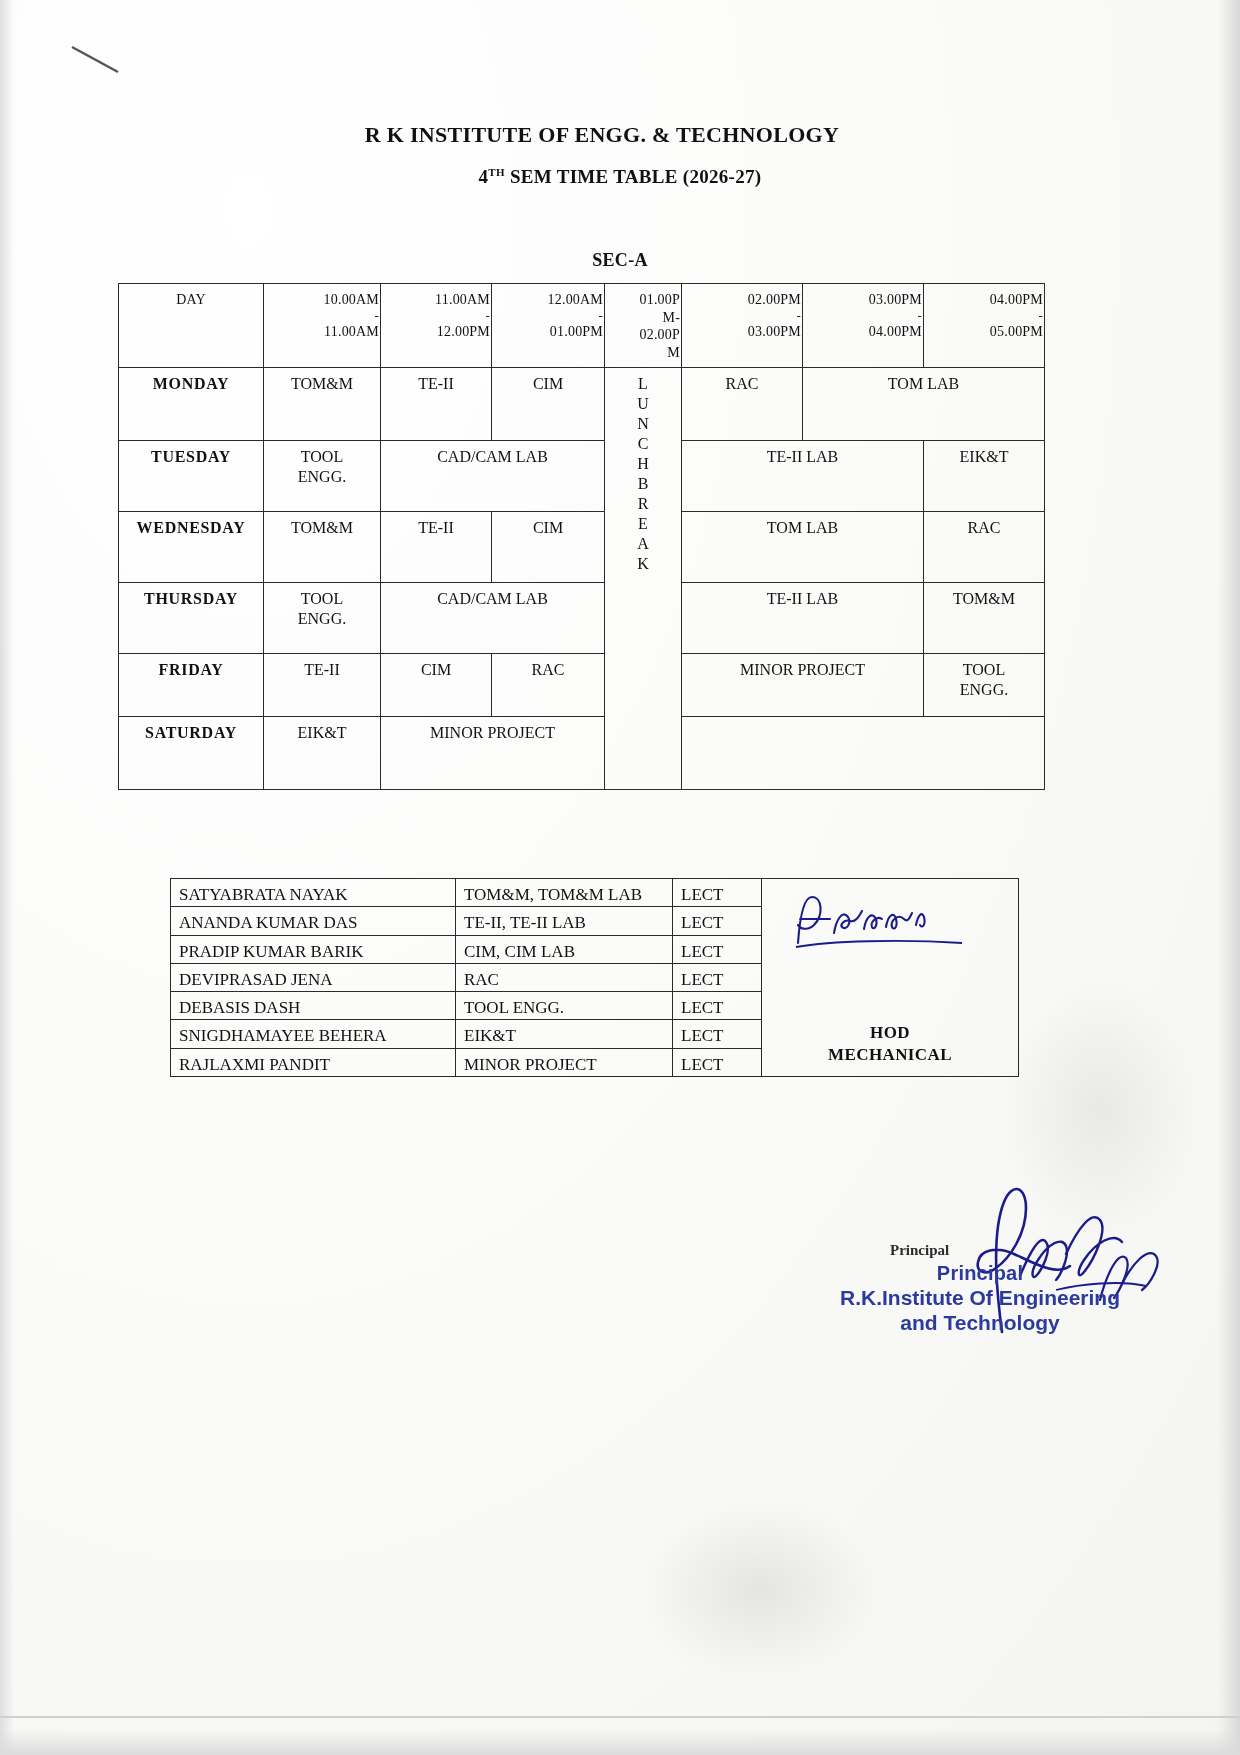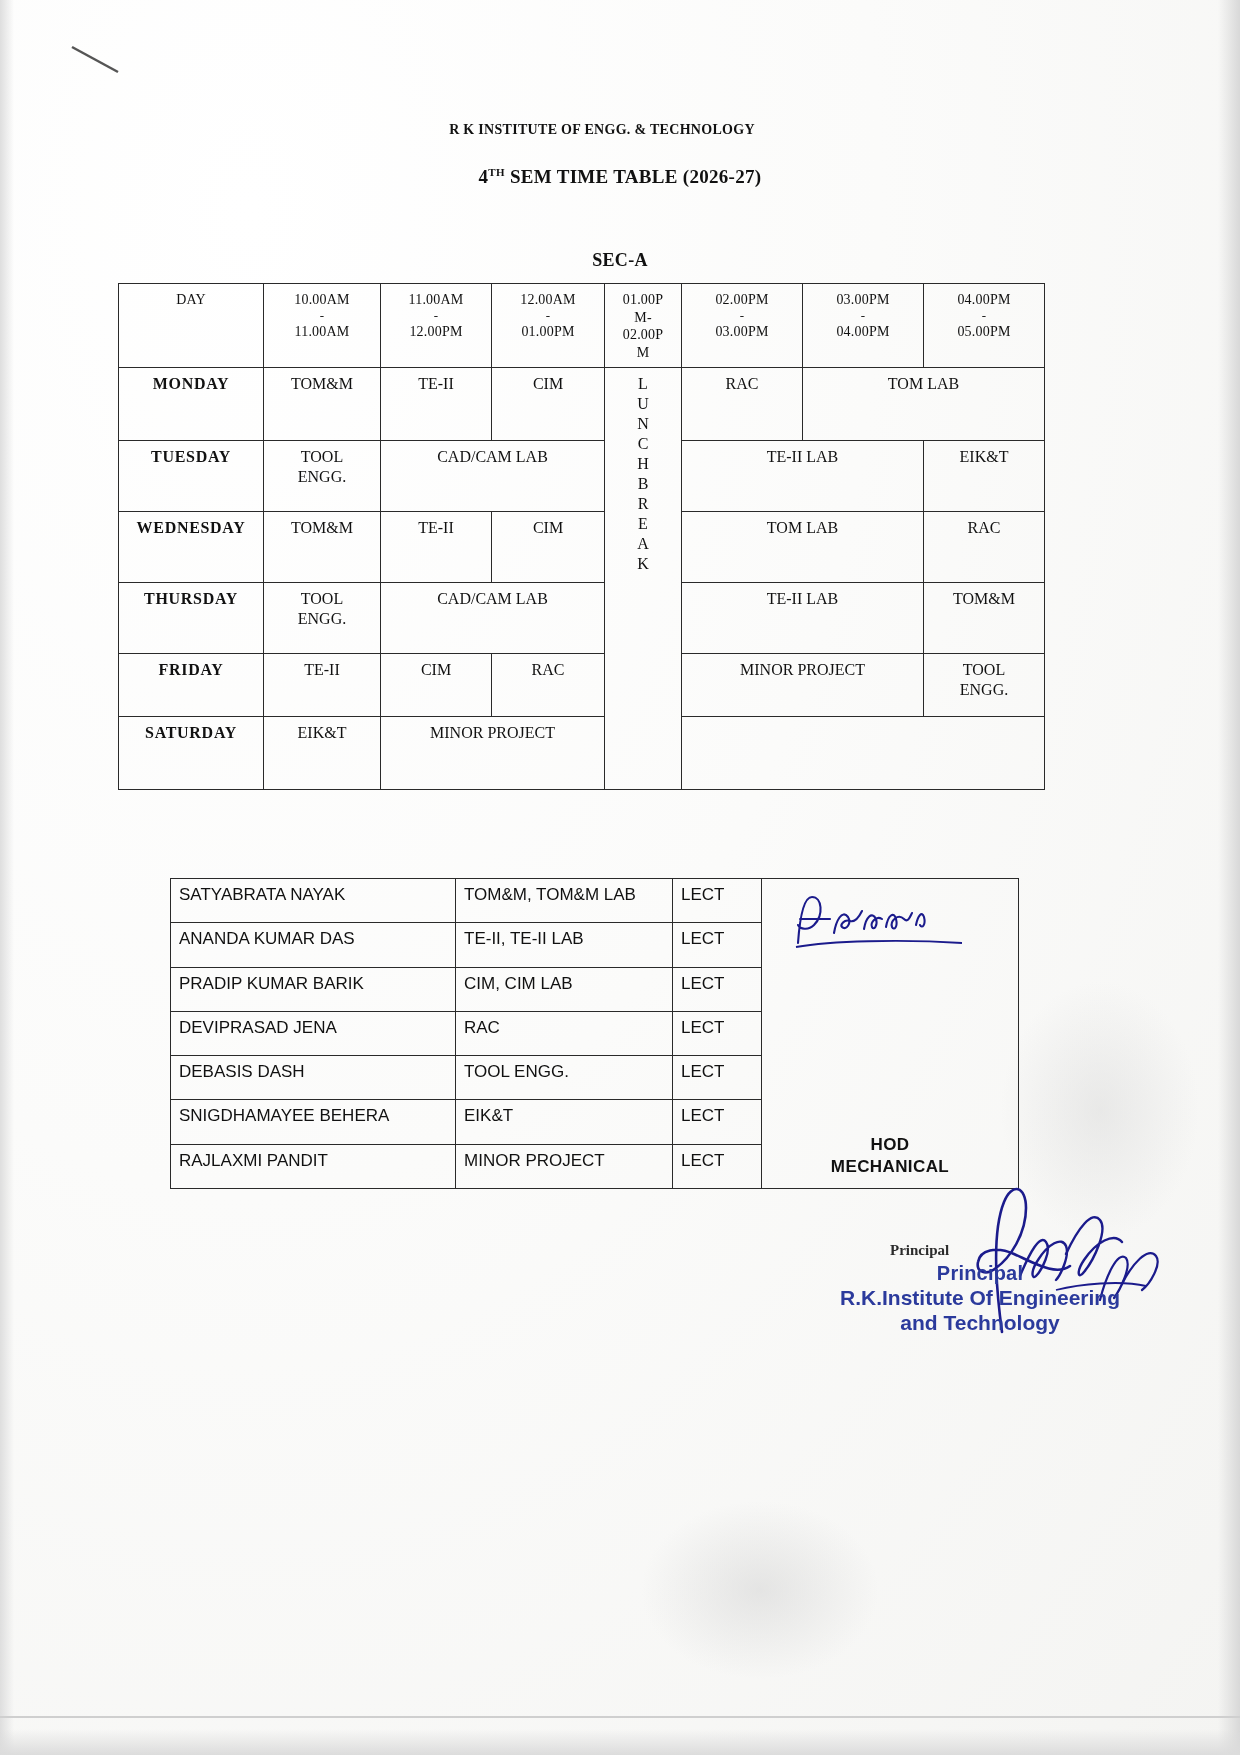--- a/index.html
+++ b/index.html
@@ -22,21 +22,21 @@
   .edge-right { position:absolute; right:0; top:0; width:22px; height:100%;
                 background:linear-gradient(to left,#d8d8d8,rgba(255,255,255,0)); }
   .edge-bottom{ position:absolute; left:0; bottom:0; width:100%; height:26px;
                 background:linear-gradient(to top,#dcdcdc,rgba(255,255,255,0)); }
   .scan-mark {
     position:absolute; left:70px; top:45px; width:52px; height:30px;
   }
 
   
   .hdr { text-align:center; font-weight:bold; letter-spacing:.3px; }
-  .hdr1 { position:absolute; top:122px; left:0; width:1204px; font-size:14px; }
+  .hdr1 { position:absolute; top:122px; left:0; width:1204px; font-size:22px; }
   .hdr2 { position:absolute; top:166px; left:0; width:1240px; font-size:19px; }
   .hdr3 { position:absolute; top:208px; left:0; width:1240px; font-size:18px; }
   .hdr4 { position:absolute; top:250px; left:0; width:1240px; font-size:18px; }
   .sup { font-size:11px; vertical-align:super; }
 
   
   .tt-wrap { position:absolute; left:118px; top:283px; width:902px; }
   table.tt { border-collapse:collapse; width:902px; table-layout:fixed; }
   table.tt td, table.tt th {
     border:1px solid #2a2a2a;
@@ -51,44 +51,44 @@
     font-weight:normal;
     font-size:14px;
     letter-spacing:.2px;
     padding:7px 1px 6px 1px;
   }
   th.day-head { font-size:18px; letter-spacing:1.5px; }
   td.day-cell {
     font-weight:bold; font-size:13.5px; letter-spacing:.7px;
     font-family:"Liberation Serif", serif;
   }
-  .timehead span { display:block; }
+  .timehead span { display:block;text-align:right; }
   .dash { font-size:13px; line-height:1.1; }
   td.lunch {
     font-size:16px; letter-spacing:0; padding-top:8px;
     line-height:2.55;
     font-family:"Liberation Serif", serif;
   }
   .r-mon td { height:66px; }
   .r-tue td { height:64px;margin-top:36px; }
   .r-wed td { height:64px; }
   .r-thu td { height:64px; }
   .r-fri td { height:56px; }
   .r-sat td { height:66px;border-radius:21px; }
 
   
   .fac-wrap { position:absolute; left:170px; top:878px; width:780px; }
   table.fac { border-collapse:collapse; table-layout:fixed; width:780px; }
   table.fac td {
     border:1px solid #2a2a2a;
     font-size:17px;
-    padding:5px 8px 17px 8px;
+    padding:5px 8px 1px 8px;
     vertical-align:top;
     line-height:1.25;
-    font-family:Liberation Sans, sans-serif;
+    font-family:Liberation Serif, serif;
   }
   td.fac-name { width:268px; }
   td.fac-sub  { width:200px; }
   td.fac-desig{ width:72px; }
   td.sign-cell{ width:240px; border-left:1px solid #2a2a2a; position:relative; }
   .hod-label {
     position:absolute; left:0; right:0; bottom:10px;
     text-align:center; font-weight:bold; font-size:17px; letter-spacing:.4px;
     line-height:1.3;
   }

